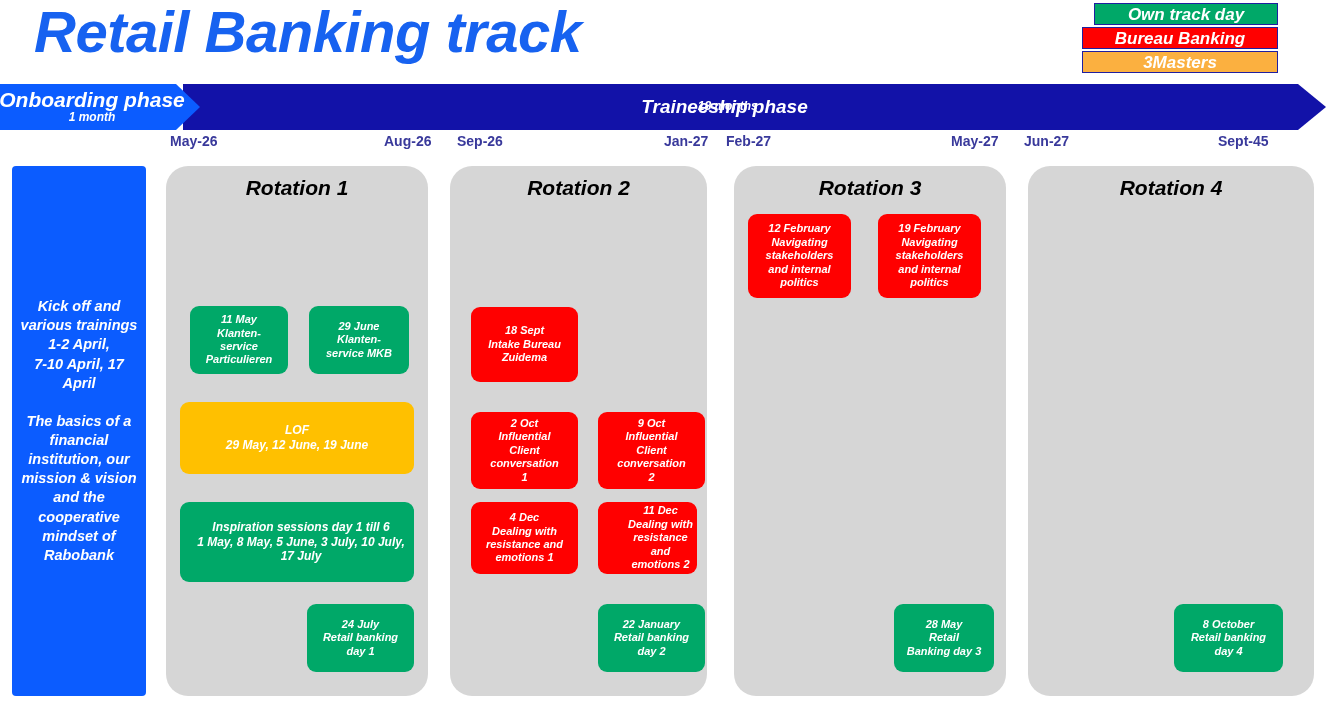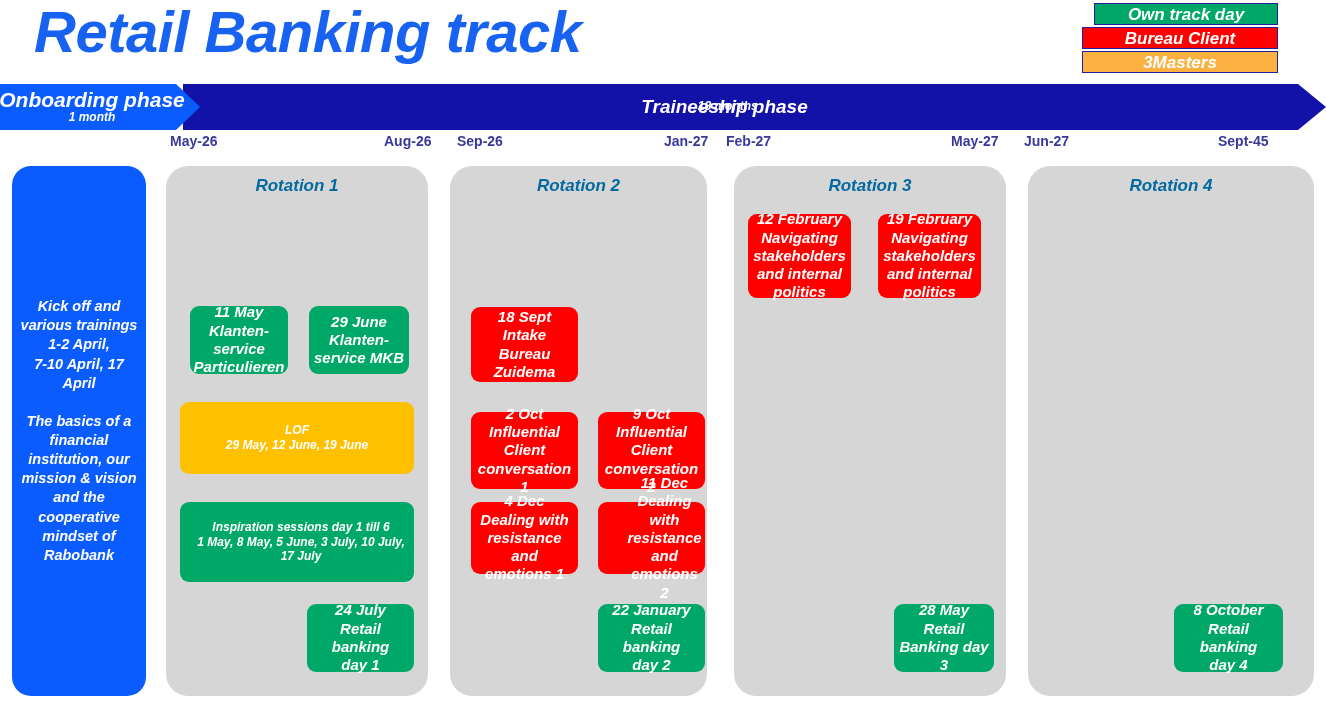--- a/index.html
+++ b/index.html
@@ -108,48 +108,48 @@
     top: 0;
     border-radius: 22px;
     box-sizing: border-box;
   }
   .panel.rotation { background: #D6D6D6; }
 
   #kickoff-panel {
     background: #0B5CFF;
     left: 12px; width: 134px; height: 530px;
     display: flex; align-items: center; justify-content: center;
-    border-radius: 19px;
+    border-radius: 4px;
   }
   #kickoff-text {
     font-size: 14.5px; font-style: italic; font-weight: 700;
     color: #ffffff; text-align: center; line-height: 1.32;
     padding: 0 8px; white-space: pre-line;
   }
 
   .panel-title {
     position: absolute;
     left: 0; right: 0; top: 10px;
     text-align: center;
-    font-size: 17px; font-style: italic; font-weight: 700;
-    color: #0369a1;
+    font-size: 21px; font-style: italic; font-weight: 700;
+    color: #000000;
   }
 
   
   .card {
     position: absolute;
     border-radius: 9px;
     display: flex;
     align-items: center;
     justify-content: center;
     box-sizing: border-box;
     padding: 3px 4px;
   }
   .card-text {
-    font-size: 15px;
+    font-size: 11px;
     font-style: italic;
     font-weight: 700;
     color: #ffffff;
     text-align: center;
     line-height: 1.22;
     white-space: pre-line;
   }
   .card.wide .card-text { font-size: 12px; }
 </style>
 </head>
@@ -157,21 +157,21 @@
 
 <div class="canvas">
 
   <div id="page-title">Retail Banking track</div>
 
   <div id="legend">
       <div class="legend-item" style="background: rgb(0, 168, 104); margin-left: 12px;">
         <span class="legend-label">Own track day</span>
       </div>
       <div class="legend-item" style="background: rgb(255, 0, 0);">
-        <span class="legend-label">Bureau Client</span>
+        <span class="legend-label">Bureau Banking</span>
       </div>
       <div class="legend-item" style="background: rgb(251, 176, 64);">
         <span class="legend-label">3Masters</span>
       </div>
     </div>
 
   <div id="phase-bar">
     <div id="onboarding-phase">
       <span class="phase-name">Onboarding phase</span>
       <span class="phase-sub">1 month</span>
@@ -248,21 +248,21 @@
 Client
 conversation
 2</span>
         </div>
         <div class="card" style="left: 21px; top: 336px; width: 107px; height: 72px; background: rgb(255, 0, 0);">
           <span class="card-text">4 Dec
 Dealing with
 resistance and
 emotions 1</span>
         </div>
-        <div class="card" style="left: 148px; top: 336px; width: 107px; height: 72px; background: rgb(255, 0, 0); padding-left: 30px;">
+        <div class="card" style="left: 148px; top: 336px; width: 99px; height: 72px; background: rgb(255, 0, 0); padding-left: 30px;">
           <span class="card-text">11 Dec
 Dealing with
 resistance and
 emotions 2</span>
         </div>
         <div class="card" style="left: 148px; top: 438px; width: 107px; height: 68px; background: rgb(0, 168, 104);">
           <span class="card-text">22 January
 Retail banking
 day 2</span>
         </div>

